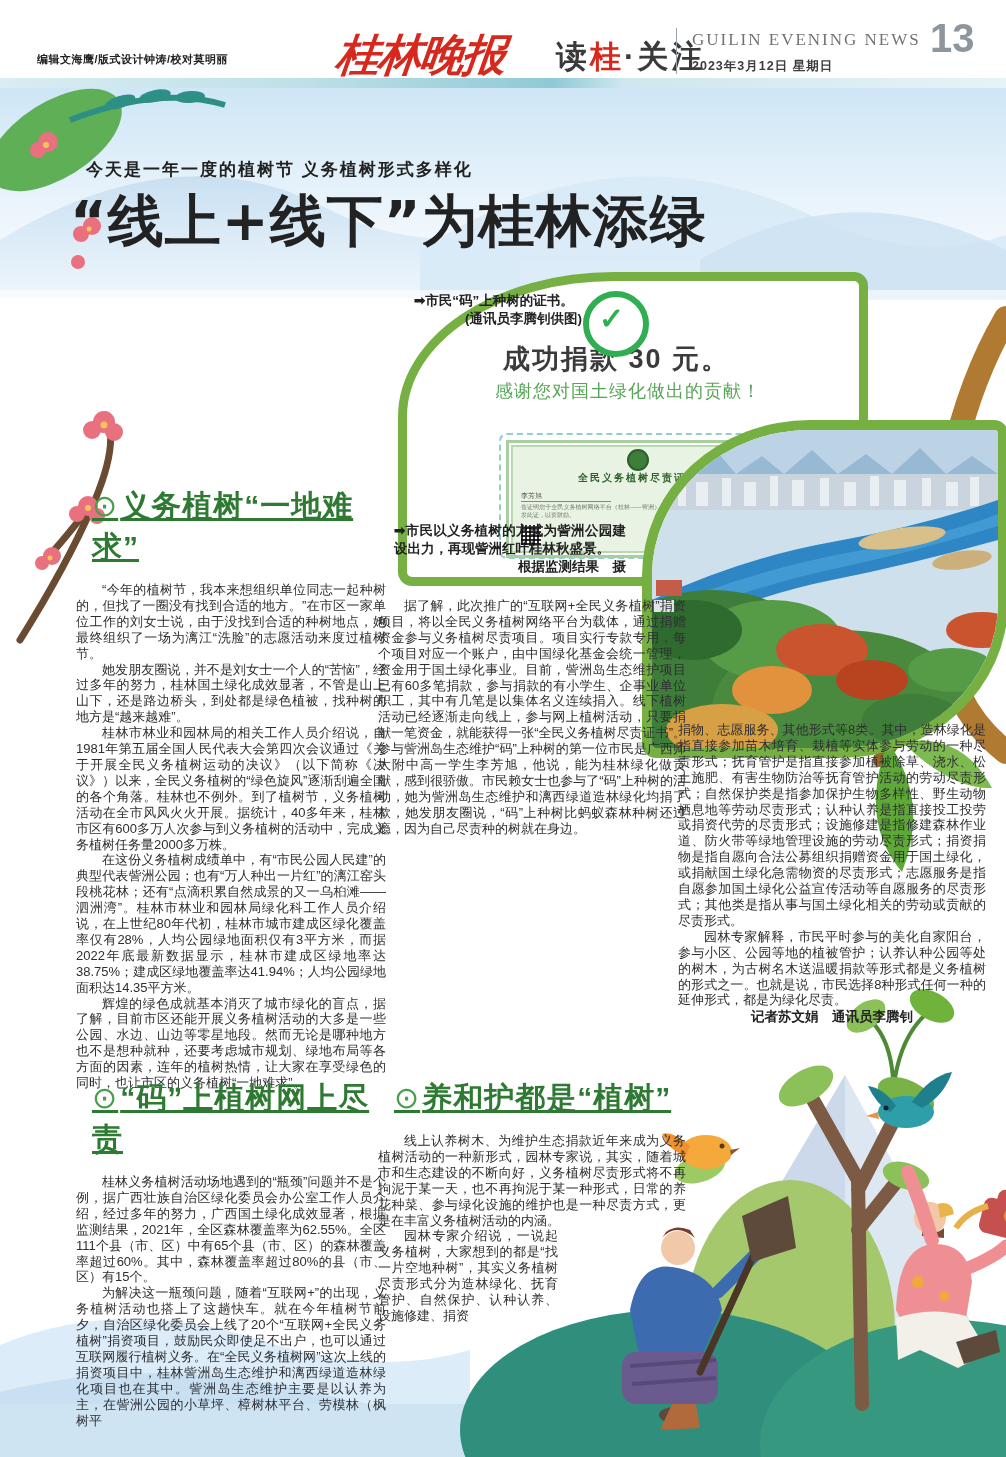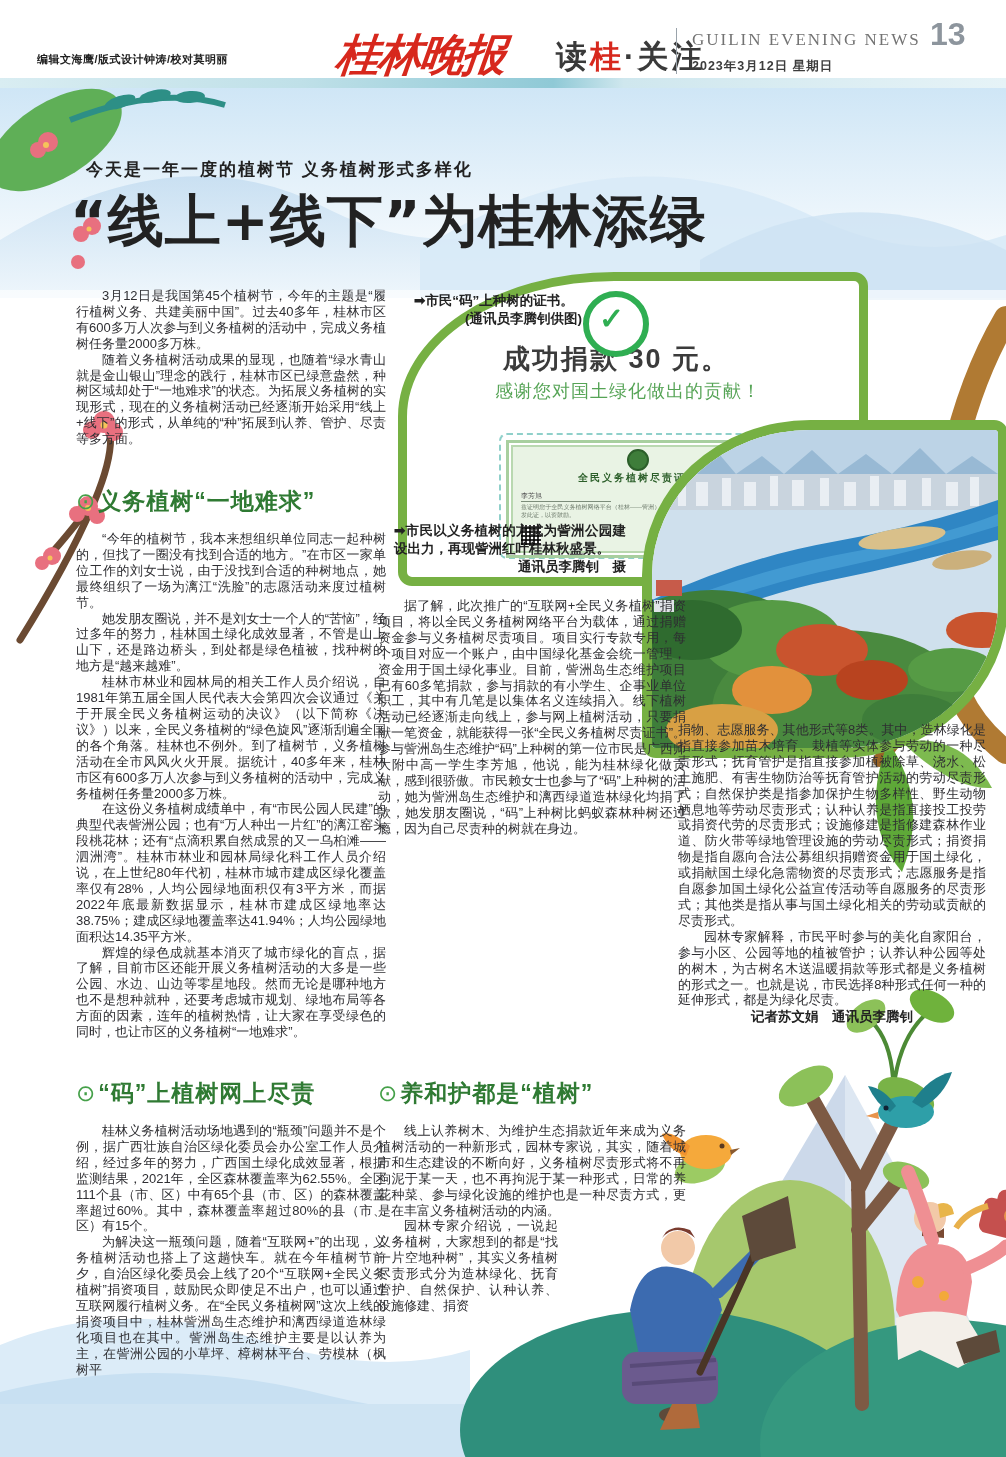--- a/index.html
+++ b/index.html
@@ -8,31 +8,31 @@
   .abs{position:absolute;}
   
   #hdr{position:absolute;left:0;top:0;width:1006px;height:78px;background:#ffffff;z-index:6;}
   .edit-info{position:absolute;left:10px;top:52px;font-size:11px;font-weight:bold;color:#222;letter-spacing:.5px;padding-left:27px;}
   .masthead{position:absolute;left:336px;top:26px;font-size:44px;font-weight:900;color:#d7281d;font-style:italic;letter-spacing:-2px;transform:skewX(-6deg);}
   .section-name{position:absolute;left:556px;top:36px;font-size:31px;font-weight:bold;color:#3a3a3a;letter-spacing:3px;}
   .section-name .red{color:#d7281d;}
   .hdr-divider{position:absolute;left:676px;top:28px;width:1px;height:46px;background:#9aa3ab;}
   .eng-name{position:absolute;left:692px;top:30px;font-size:17px;color:#737373;letter-spacing:2px;font-family:"Liberation Serif", serif;}
   .date-line{position:absolute;left:692px;top:58px;font-size:12.5px;font-weight:bold;color:#3c3c3c;letter-spacing:1px;}
-  .page-num{position:absolute;left:930px;top:16px;font-size:32px;font-weight:900;color:#8d959d;}
+  .page-num{position:absolute;left:930px;top:16px;font-size:40px;font-weight:900;color:#8d959d;}
   #hdr-band{position:absolute;left:0;top:78px;width:1006px;height:10px;z-index:6;
     background:linear-gradient(90deg,#d9edf2 0%,#bfe0e8 30%,#8fc9d6 55%,#cfe7ee 62%,#e6f3f7 100%);}
   
   .kicker{position:absolute;left:86px;top:158px;font-size:17px;font-weight:bold;color:#222;letter-spacing:2px;z-index:5;}
   .headline{position:absolute;left:70px;top:184px;width:720px;font-size:56px;font-weight:900;color:#222;letter-spacing:1px;z-index:5;font-family:"DejaVu Sans", sans-serif;}
   
   .col{position:absolute;z-index:4;}
   .body-p{font-size:13px;line-height:15.9px;color:#2e2e32;text-align:justify;text-indent:2em;margin:0 0 0 0;}
   .cont{text-indent:0;}
-  .sec-h{font-size:23px;font-weight:bold;color:#2f7a33;margin:0 0 14px 0;letter-spacing:1px;}
+  .sec-h{font-size:30px;font-weight:bold;color:#2f7a33;margin:0 0 14px 16px;letter-spacing:1px;text-decoration:underline;}
   .sec-h .bullet{color:#45a049;font-weight:normal;margin-right:2px;}
   .byline{font-size:13.5px;font-weight:bold;color:#222;text-align:center;}
   .caption{font-size:13.5px;line-height:18px;font-weight:bold;color:#222;text-align:justify;}
   .caption .credit{display:block;text-align:right;}
   
   .leaf-frame{position:absolute;border:9px solid #76b043;background:#ffffff;overflow:hidden;
     border-radius:46% 14px 46% 14px;}
   #leaf-shot{left:398px;top:272px;width:452px;height:296px;z-index:2;}
   #leaf-photo{left:642px;top:420px;width:346px;height:318px;z-index:3;border-width:10px;}
   .check-circle{position:absolute;left:176px;top:10px;width:54px;height:54px;border:6px solid #2fae52;border-radius:50%;background:#fff;z-index:2;}
@@ -206,24 +206,20 @@
     <div class="hdr-divider"></div>
     <div class="eng-name">GUILIN EVENING NEWS</div>
     <div class="date-line">2023年3月12日 星期日</div>
     <div class="page-num">13</div>
   </div>
   <div id="hdr-band"></div>
 
   <div class="kicker">今天是一年一度的植树节  义务植树形式多样化</div>
   <div class="headline">“线上+线下”为桂林添绿</div>
 
-  <div class="col" style="left:76px;top:288px;width:310px;">
-    <p class="body-p">3月12日是我国第45个植树节，今年的主题是“履行植树义务、共建美丽中国”。过去40多年，桂林市区有600多万人次参与到义务植树的活动中，完成义务植树任务量2000多万株。</p>
-    <p class="body-p">随着义务植树活动成果的显现，也随着“绿水青山就是金山银山”理念的践行，桂林市区已绿意盎然，种树区域却处于“一地难求”的状态。为拓展义务植树的实现形式，现在的义务植树活动已经逐渐开始采用“线上+线下”的形式，从单纯的“种”拓展到认养、管护、尽责等多方面。</p>
-  </div>
 
   <div class="col caption" style="left:400px;top:292px;width:168px;margin-left:14px;">
     <span>➡市民“码”上种树的证书。</span>
     <span class="credit">(通讯员李腾钊供图)</span>
   </div>
 
   <div id="leaf-shot" class="leaf-frame">
     <div class="check-circle">
         <span>✓</span>
       </div>
@@ -282,21 +278,21 @@
         <ellipse cx="300" cy="240" rx="44" ry="22" fill="#569b45"></ellipse>
         <ellipse cx="330" cy="200" rx="36" ry="18" fill="#c9542e"></ellipse>
         <rect x="4" y="150" width="26" height="16" fill="#c75b4a"></rect>
           <rect x="2" y="170" width="20" height="12" fill="#e0e4e8"></rect>
       </g>
     </svg>
   </div>
 
   <div class="col caption" style="left:394px;top:522px;width:232px;">
     <span>➡市民以义务植树的方式为訾洲公园建设出力，再现訾洲红叶桂林秋盛景。</span>
-    <span class="photo-credit">通讯员李腾钊　摄</span>
+    <span class="photo-credit">根据监测结果　摄</span>
   </div>
 
   <div class="col" style="left:76px;top:486px;width:310px;">
     <h2 class="sec-h"><span class="bullet">⊙</span><span>义务植树“一地难求”</span></h2>
     <p class="body-p">“今年的植树节，我本来想组织单位同志一起种树的，但找了一圈没有找到合适的地方。”在市区一家单位工作的刘女士说，由于没找到合适的种树地点，她最终组织了一场为漓江“洗脸”的志愿活动来度过植树节。</p>
     <p class="body-p">她发朋友圈说，并不是刘女士一个人的“苦恼”，经过多年的努力，桂林国土绿化成效显著，不管是山上山下，还是路边桥头，到处都是绿色植被，找种树的地方是“越来越难”。</p>
     <p class="body-p">桂林市林业和园林局的相关工作人员介绍说，自1981年第五届全国人民代表大会第四次会议通过《关于开展全民义务植树运动的决议》（以下简称《决议》）以来，全民义务植树的“绿色旋风”逐渐刮遍全国的各个角落。桂林也不例外。到了植树节，义务植树活动在全市风风火火开展。据统计，40多年来，桂林市区有600多万人次参与到义务植树的活动中，完成义务植树任务量2000多万株。</p>
     <p class="body-p">在这份义务植树成绩单中，有“市民公园人民建”的典型代表訾洲公园；也有“万人种出一片红”的漓江窑头段桃花林；还有“点滴积累自然成景的又一乌桕滩——泗洲湾”。桂林市林业和园林局绿化科工作人员介绍说，在上世纪80年代初，桂林市城市建成区绿化覆盖率仅有28%，人均公园绿地面积仅有3平方米，而据2022年底最新数据显示，桂林市建成区绿地率达38.75%；建成区绿地覆盖率达41.94%；人均公园绿地面积达14.35平方米。</p>
     <p class="body-p">辉煌的绿色成就基本消灭了城市绿化的盲点，据了解，目前市区还能开展义务植树活动的大多是一些公园、水边、山边等零星地段。然而无论是哪种地方也不是想种就种，还要考虑城市规划、绿地布局等各方面的因素，连年的植树热情，让大家在享受绿色的同时，也让市区的义务植树“一地难求”。</p>
   </div>

